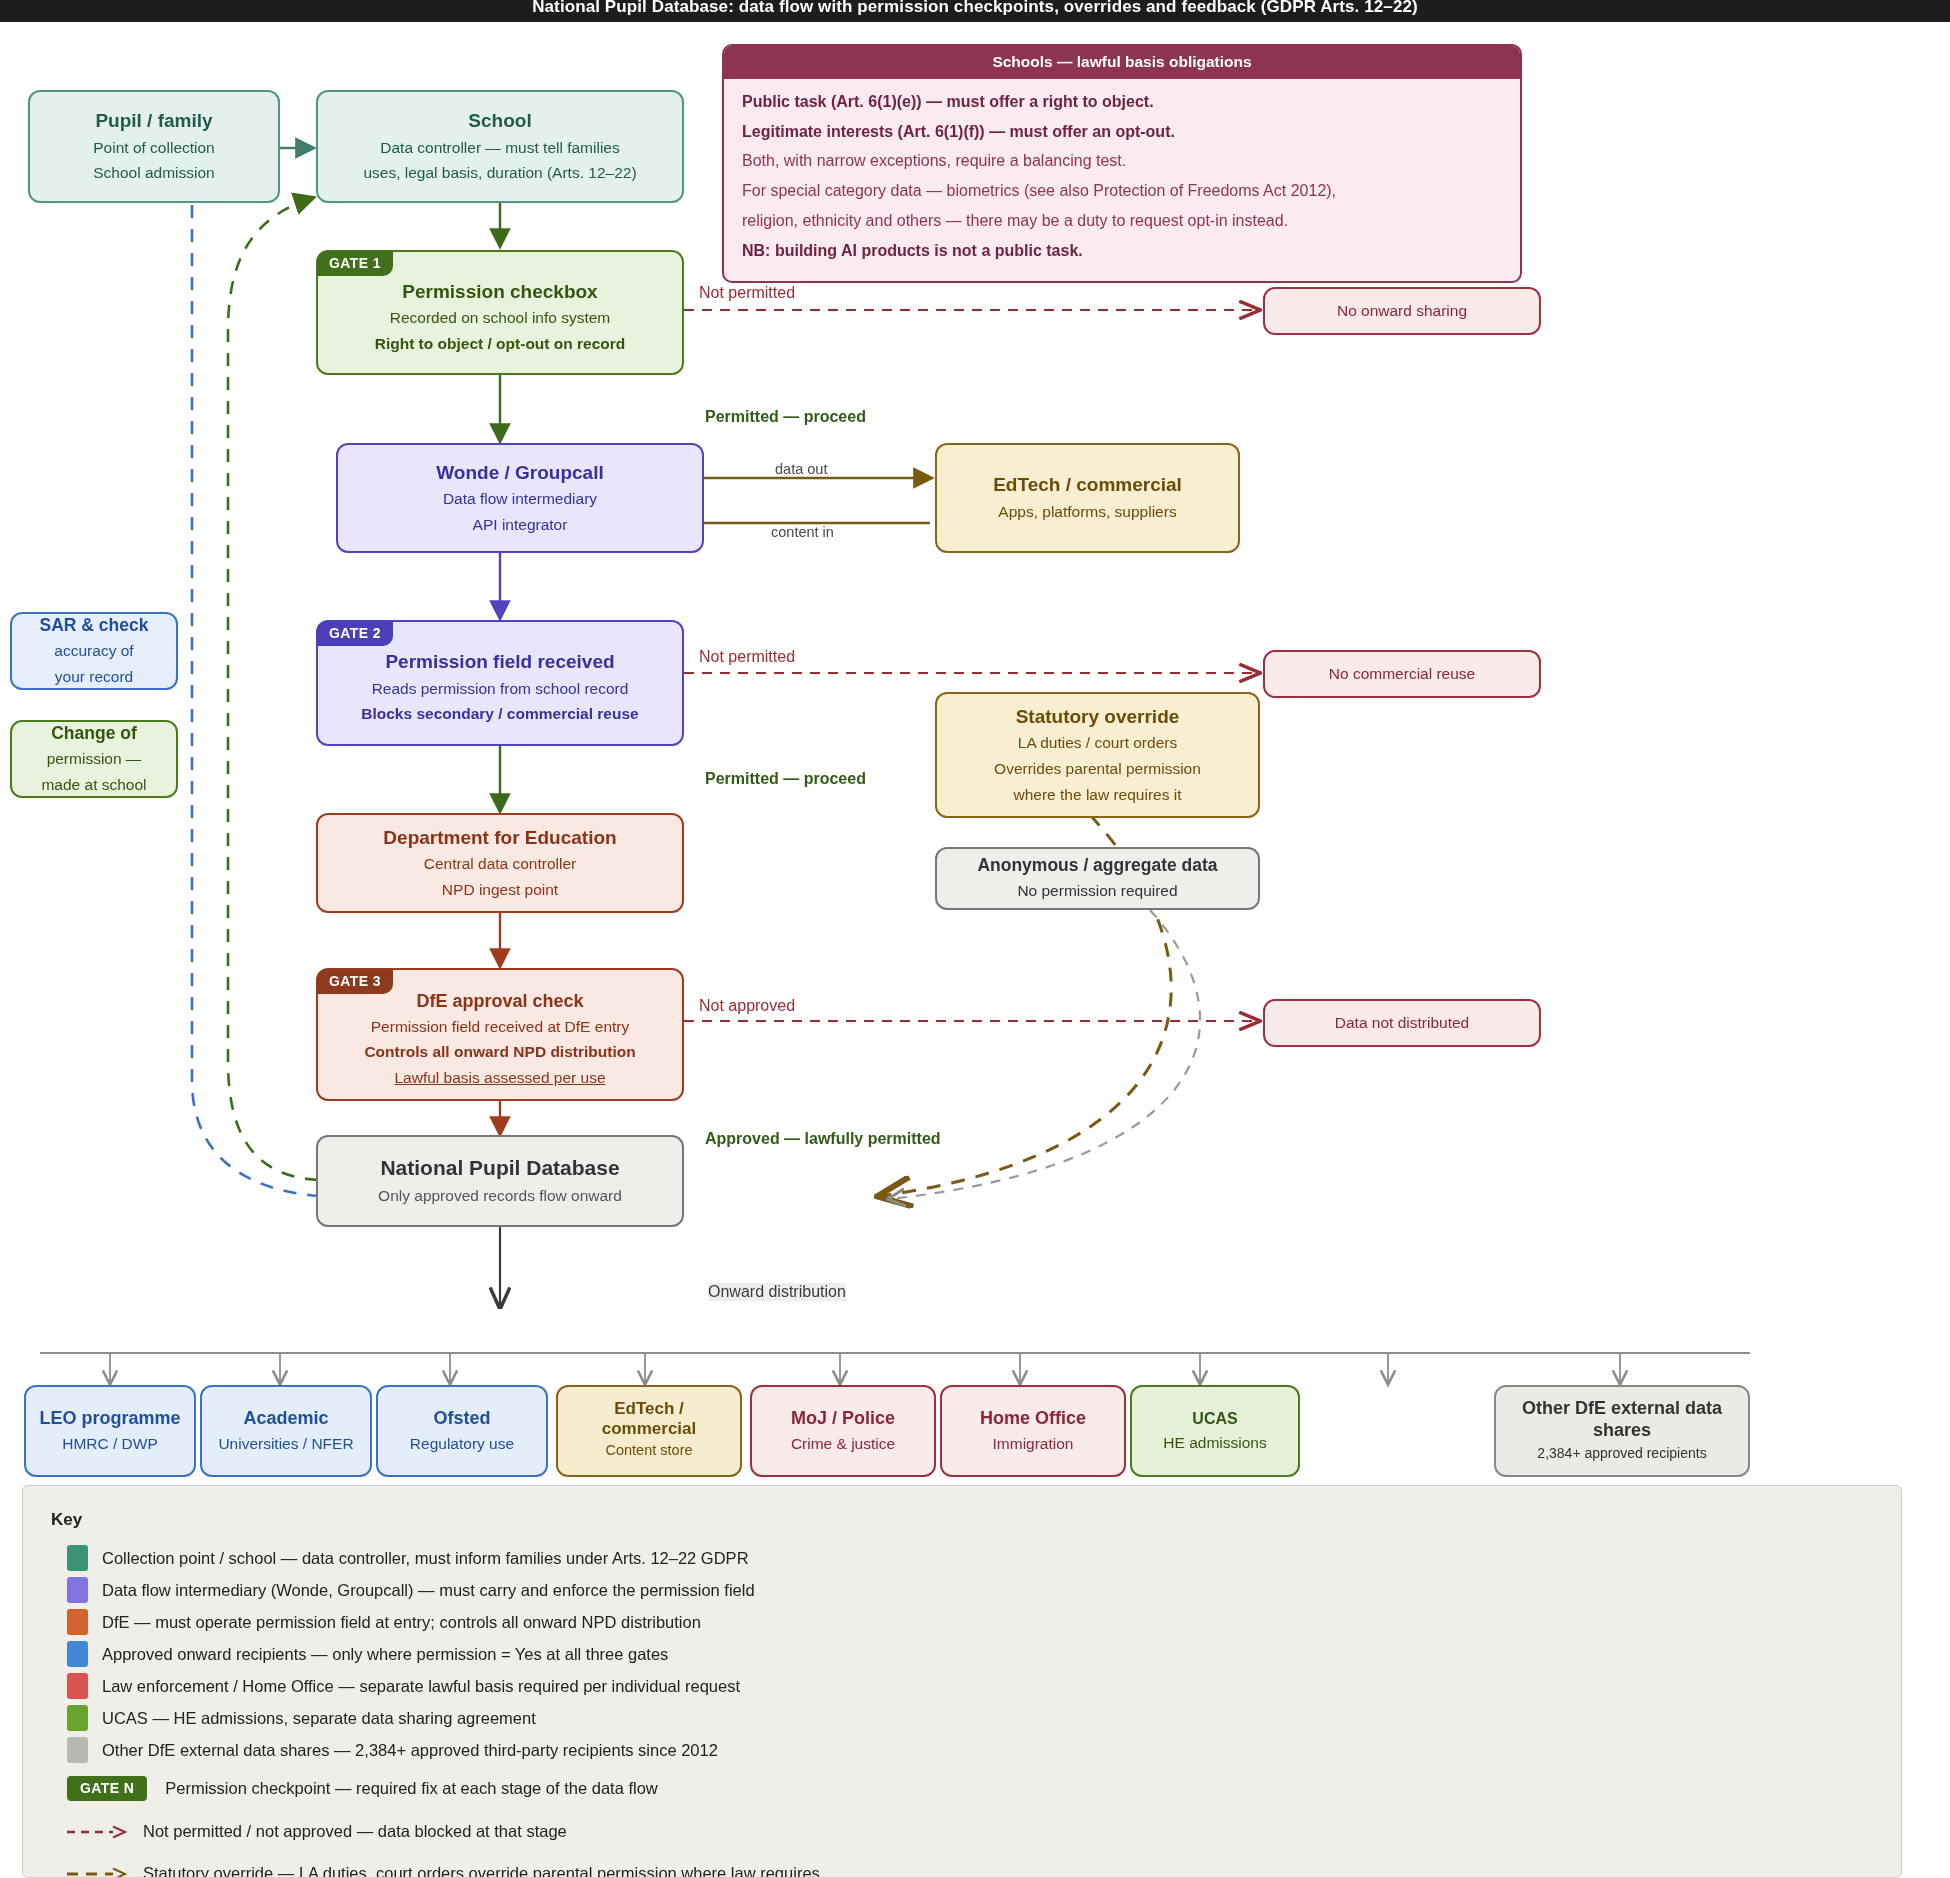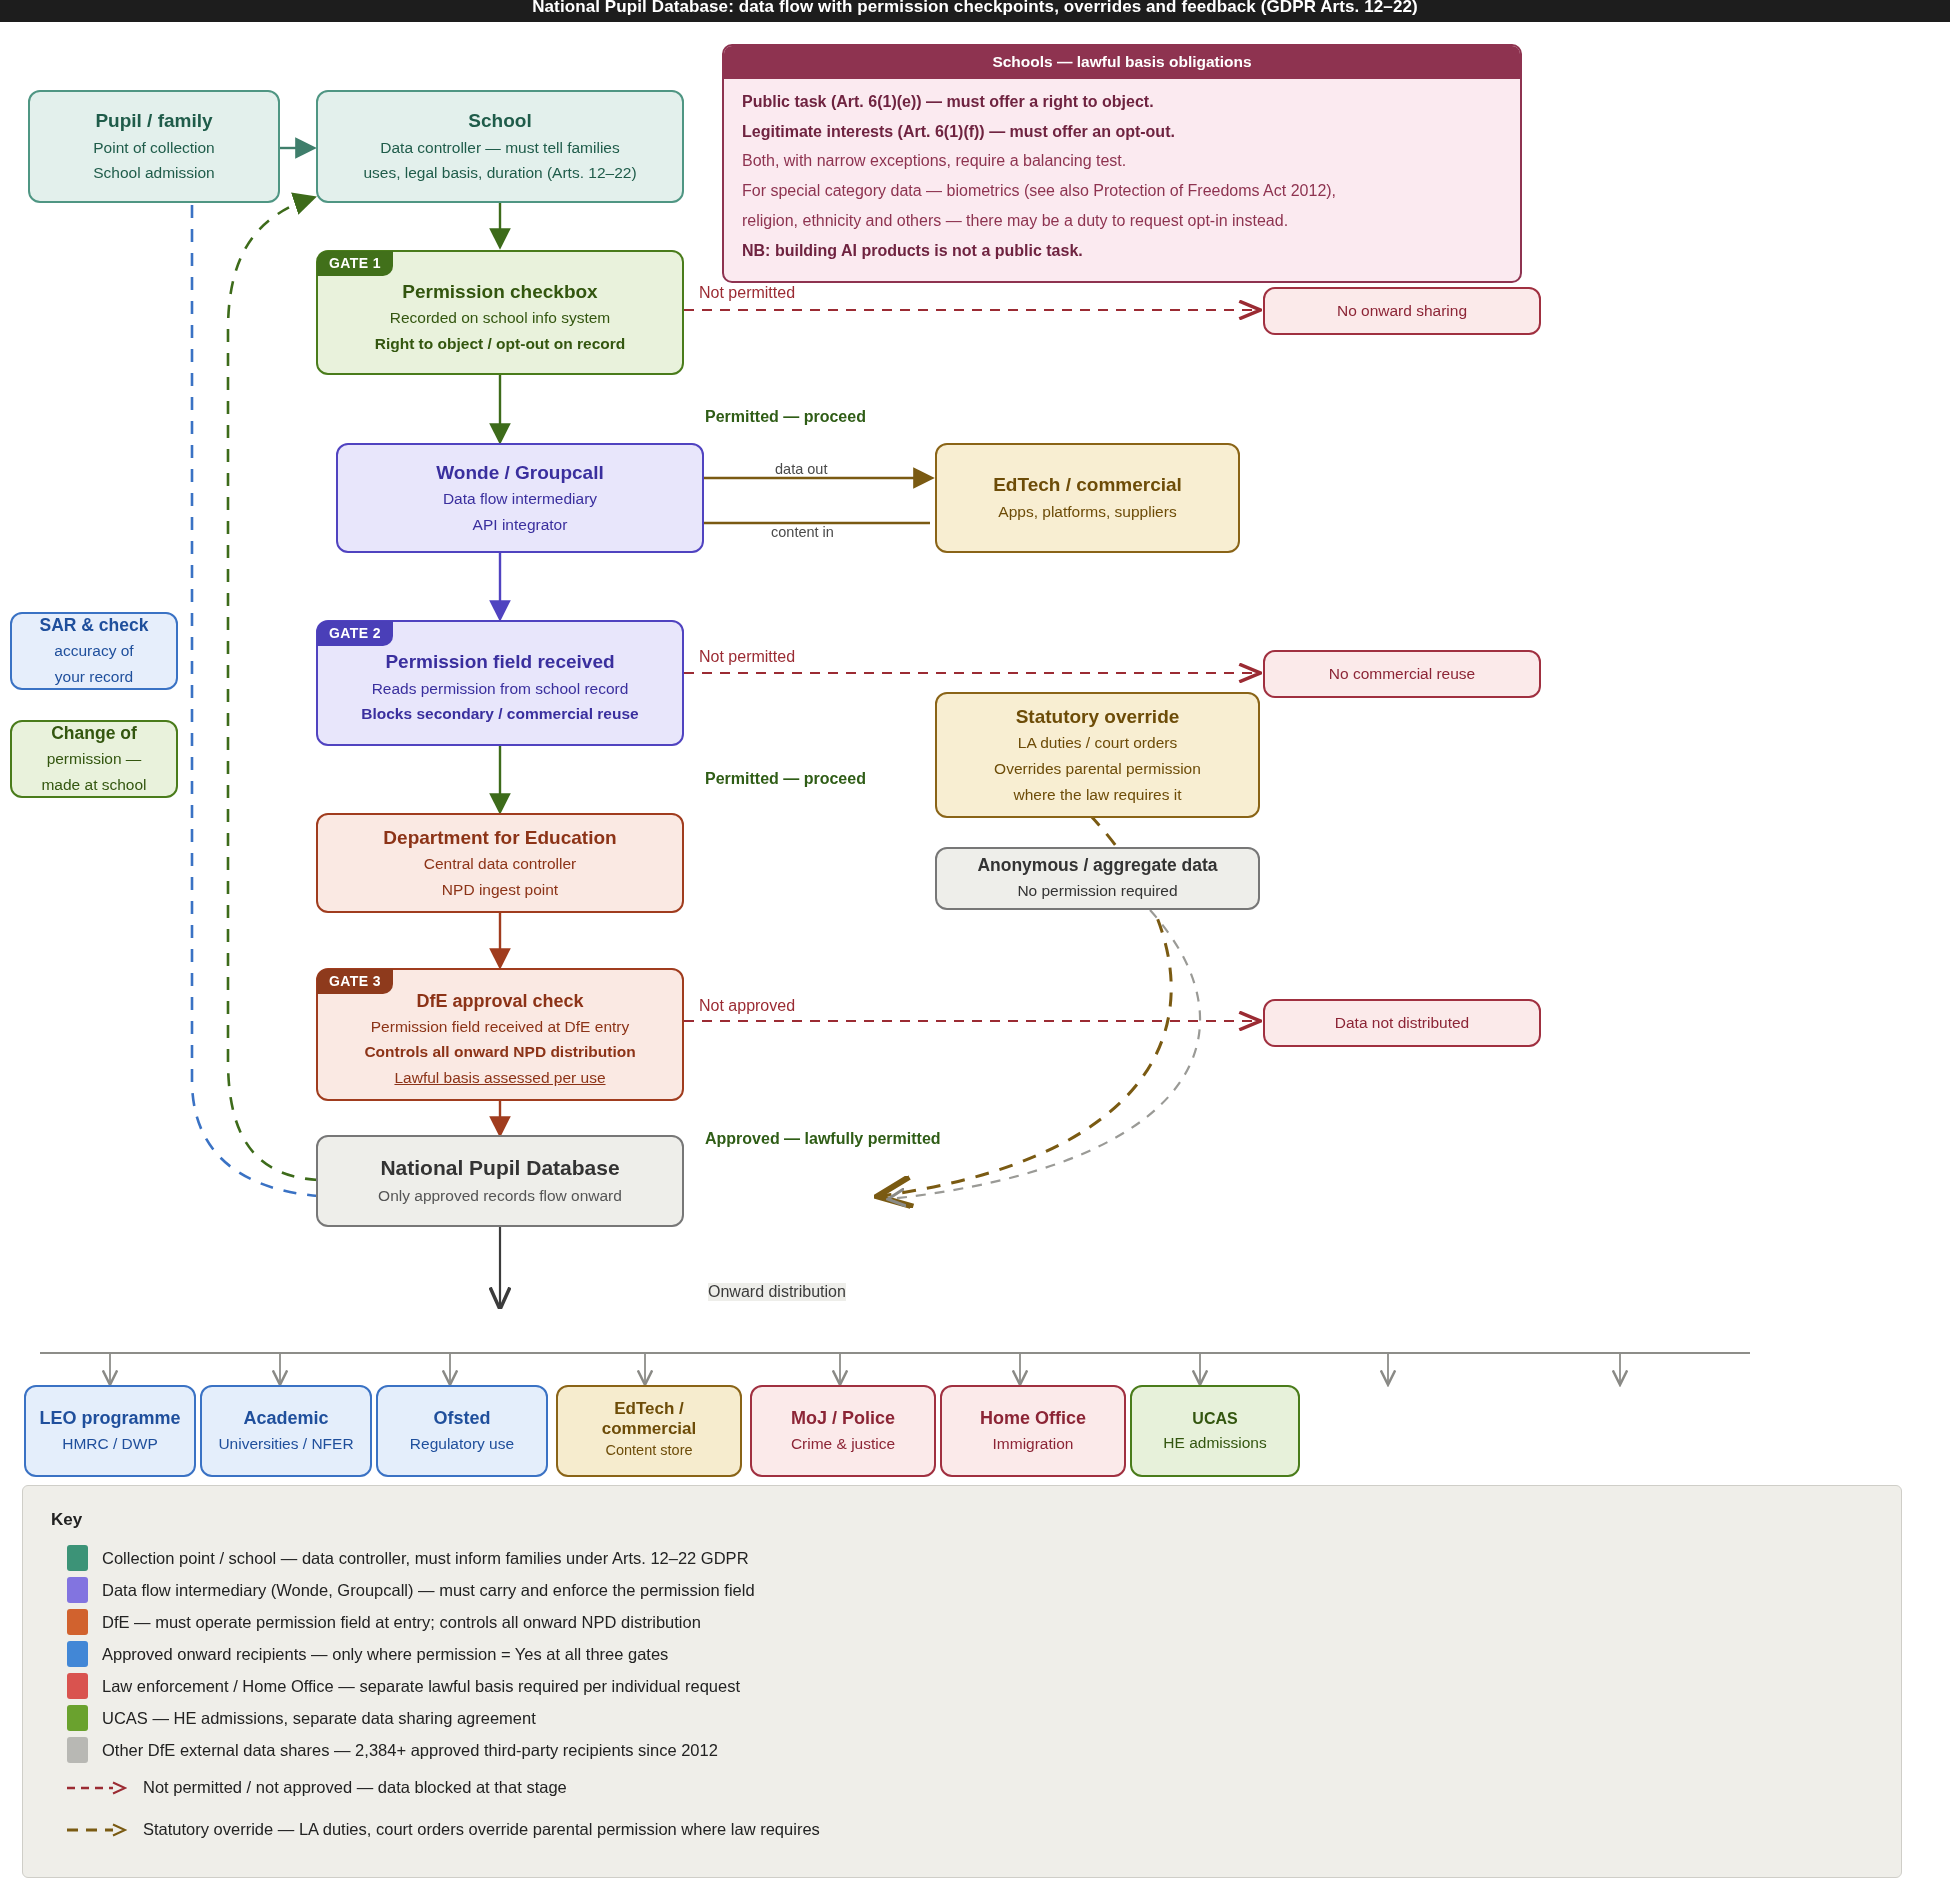--- a/index.html
+++ b/index.html
@@ -384,20 +384,24 @@
     <div class="s">Crime &amp; justice</div>
   </div>
   <div class="node pinkish" style="left:940px; top:1385px; width:186px; height:92px;">
     <div class="t" style="font-size:18px;">Home Office</div>
     <div class="s">Immigration</div>
   </div>
   <div class="node greenlt" style="left:1130px; top:1385px; width:170px; height:92px;">
     <div class="t" style="font-size:16px;">UCAS</div>
     <div class="s">HE admissions</div>
   </div>
+  <div class="node greylt" style="left:1494px; top:1385px; width:256px; height:92px;">
+    <div class="t" style="font-size:18px; line-height:1.25;">Other DfE external data shares</div>
+    <div class="s" style="font-size:14px;">2,384+ approved recipients</div>
+  </div>
 
   <div id="key-panel">
     <div class="key-title">Key</div>
 
     <div class="key-row">
       <span class="swatch" style="background:#3c9377;"></span>
       <span>Collection point / school — data controller, must inform families under Arts. 12–22 GDPR</span>
     </div>
     <div class="key-row">
       <span class="swatch" style="background:#8274e0;"></span>
@@ -417,20 +421,24 @@
     </div>
     <div class="key-row">
       <span class="swatch" style="background:#6aa22e;"></span>
       <span>UCAS — HE admissions, separate data sharing agreement</span>
     </div>
     <div class="key-row">
       <span class="swatch" style="background:#b8b8b4;"></span>
       <span>Other DfE external data shares — 2,384+ approved third-party recipients since 2012</span>
     </div>
 
+    <div class="key-row gaterow">
+      <span class="key-gate-chip">GATE N</span>
+      <span>Permission checkpoint — required fix at each stage of the data flow</span>
+    </div>
 
     <div class="key-row arrowrow">
       <span class="dashsample">
         <svg width="66" height="14" viewBox="0 0 66 14">
           <line x1="2" y1="7" x2="48" y2="7" stroke="#9b2b33" stroke-width="2.4" stroke-dasharray="8,6"></line>
           <path d="M48,1.5 L60,7 L48,12.5" fill="none" stroke="#9b2b33" stroke-width="2"></path>
         </svg>
       </span>
       <span>Not permitted / not approved — data blocked at that stage</span>
     </div>

